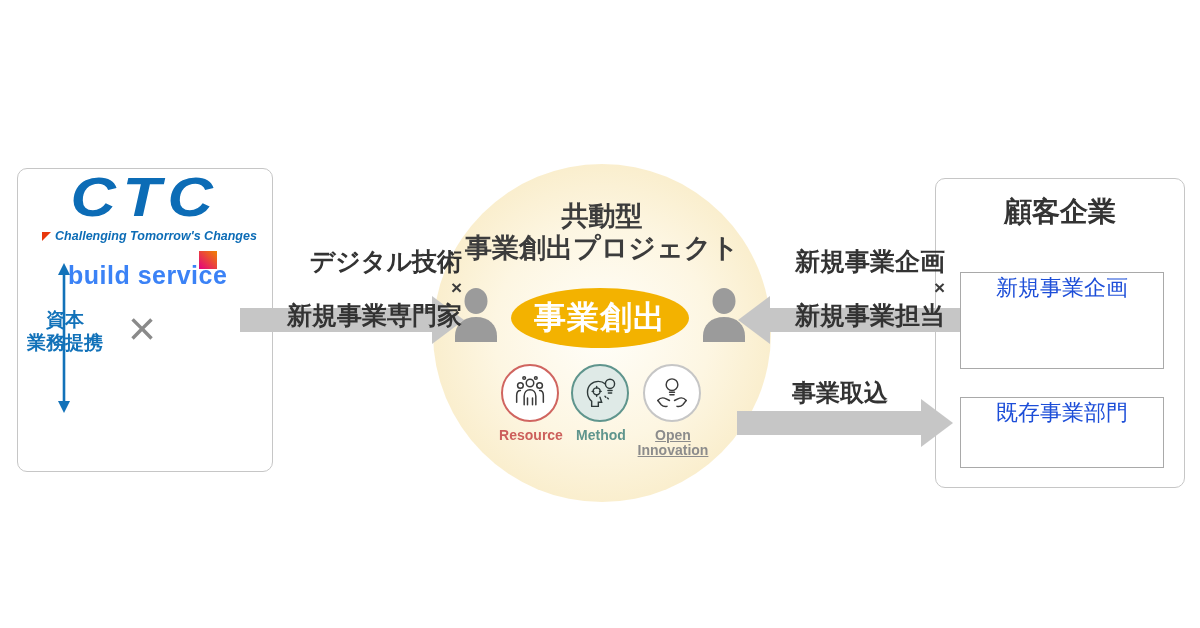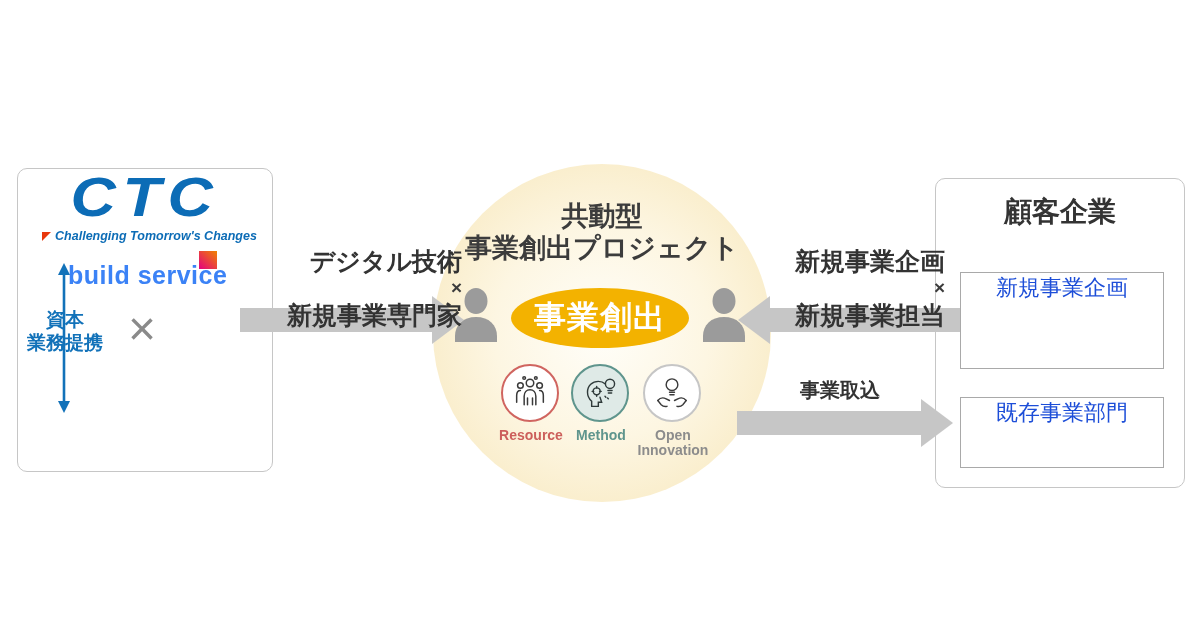--- a/index.html
+++ b/index.html
@@ -44,21 +44,21 @@
   .person-right { left:268px; top:124px; }
 
   .icon-circle { width:58px; height:58px; border-radius:50%; background:#ffffff;
                  display:flex; align-items:center; justify-content:center; }
   .ic-resource { left:68px;  top:200px; border:2.5px solid #d06560; }
   .ic-method   { left:138px; top:200px; border:2.5px solid #5f958d; background:#dfeae7; }
   .ic-open     { left:210px; top:200px; border:2.5px solid #c6c6c6; }
   .icon-label  { top:264px; text-align:center; font-size:14px; font-weight:bold; line-height:1.1; }
   .lb-resource { left:53px;  width:90px; color:#cc5f5b; }
   .lb-method   { left:123px; width:90px; color:#5f958d; }
-  .lb-open     { left:202px; width:76px; color:#8c8c8c; }
+  .lb-open     { left:202px; width:76px; color:#8c8c8c;text-decoration:underline; }
 
   
   .shaft { background:#c6c6c6; height:24px; z-index:2; }
   .head  { width:0; height:0; z-index:2; }
   .head-right { border-top:24px solid transparent; border-bottom:24px solid transparent;
                 border-left:32px solid #c6c6c6; }
   .head-left  { border-top:24px solid transparent; border-bottom:24px solid transparent;
                 border-right:32px solid #c6c6c6; }
   .arrow1-shaft { left:240px; top:308px; width:192px; }
   .arrow1-head  { left:432px; top:296px; }
@@ -66,21 +66,21 @@
   .arrow2-shaft { left:770px; top:308px; width:190px; }
   .arrow3-shaft { left:737px; top:411px; width:184px; }
   .arrow3-head  { left:921px; top:399px; }
 
   .arrow-label { text-align:right; color:#333333; z-index:3;margin-top:28px; }
   .arrow-label .big   { font-size:25px; font-weight:bold; line-height:1.25; }
   .arrow-label .small { font-size:19px; font-weight:bold; line-height:1.2; color:#3c3c3c; }
   .label-left  { left:262px; top:218px; width:200px; }
   .label-right { left:745px; top:218px; width:200px; }
   .label-bottom { left:760px; top:377px; width:160px; text-align:center;
-                  font-size:20px; font-weight:bold; color:#333333; z-index:3; }
+                  font-size:24px; font-weight:bold; color:#333333; z-index:3; }
 
   
   .customer-title { left:0; right:0; top:14px; text-align:center;
                     font-size:28px; font-weight:bold; color:#333333; }
   .inner-box { left:24px; width:204px; background:#ffffff; border:1.5px solid #a9a9a9;
                display:flex; align-items:flex-start; justify-content:center;
                font-size:22px; color:#1d4ed8; z-index:3; }
   .inner-box-1 { top:93px;  height:97px; }
   .inner-box-2 { top:218px; height:71px; }
 

